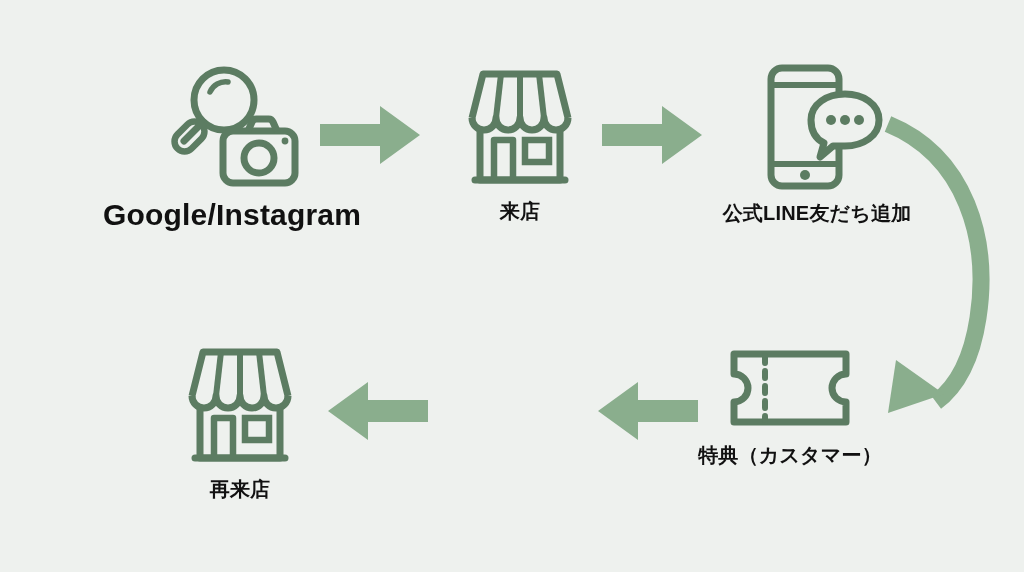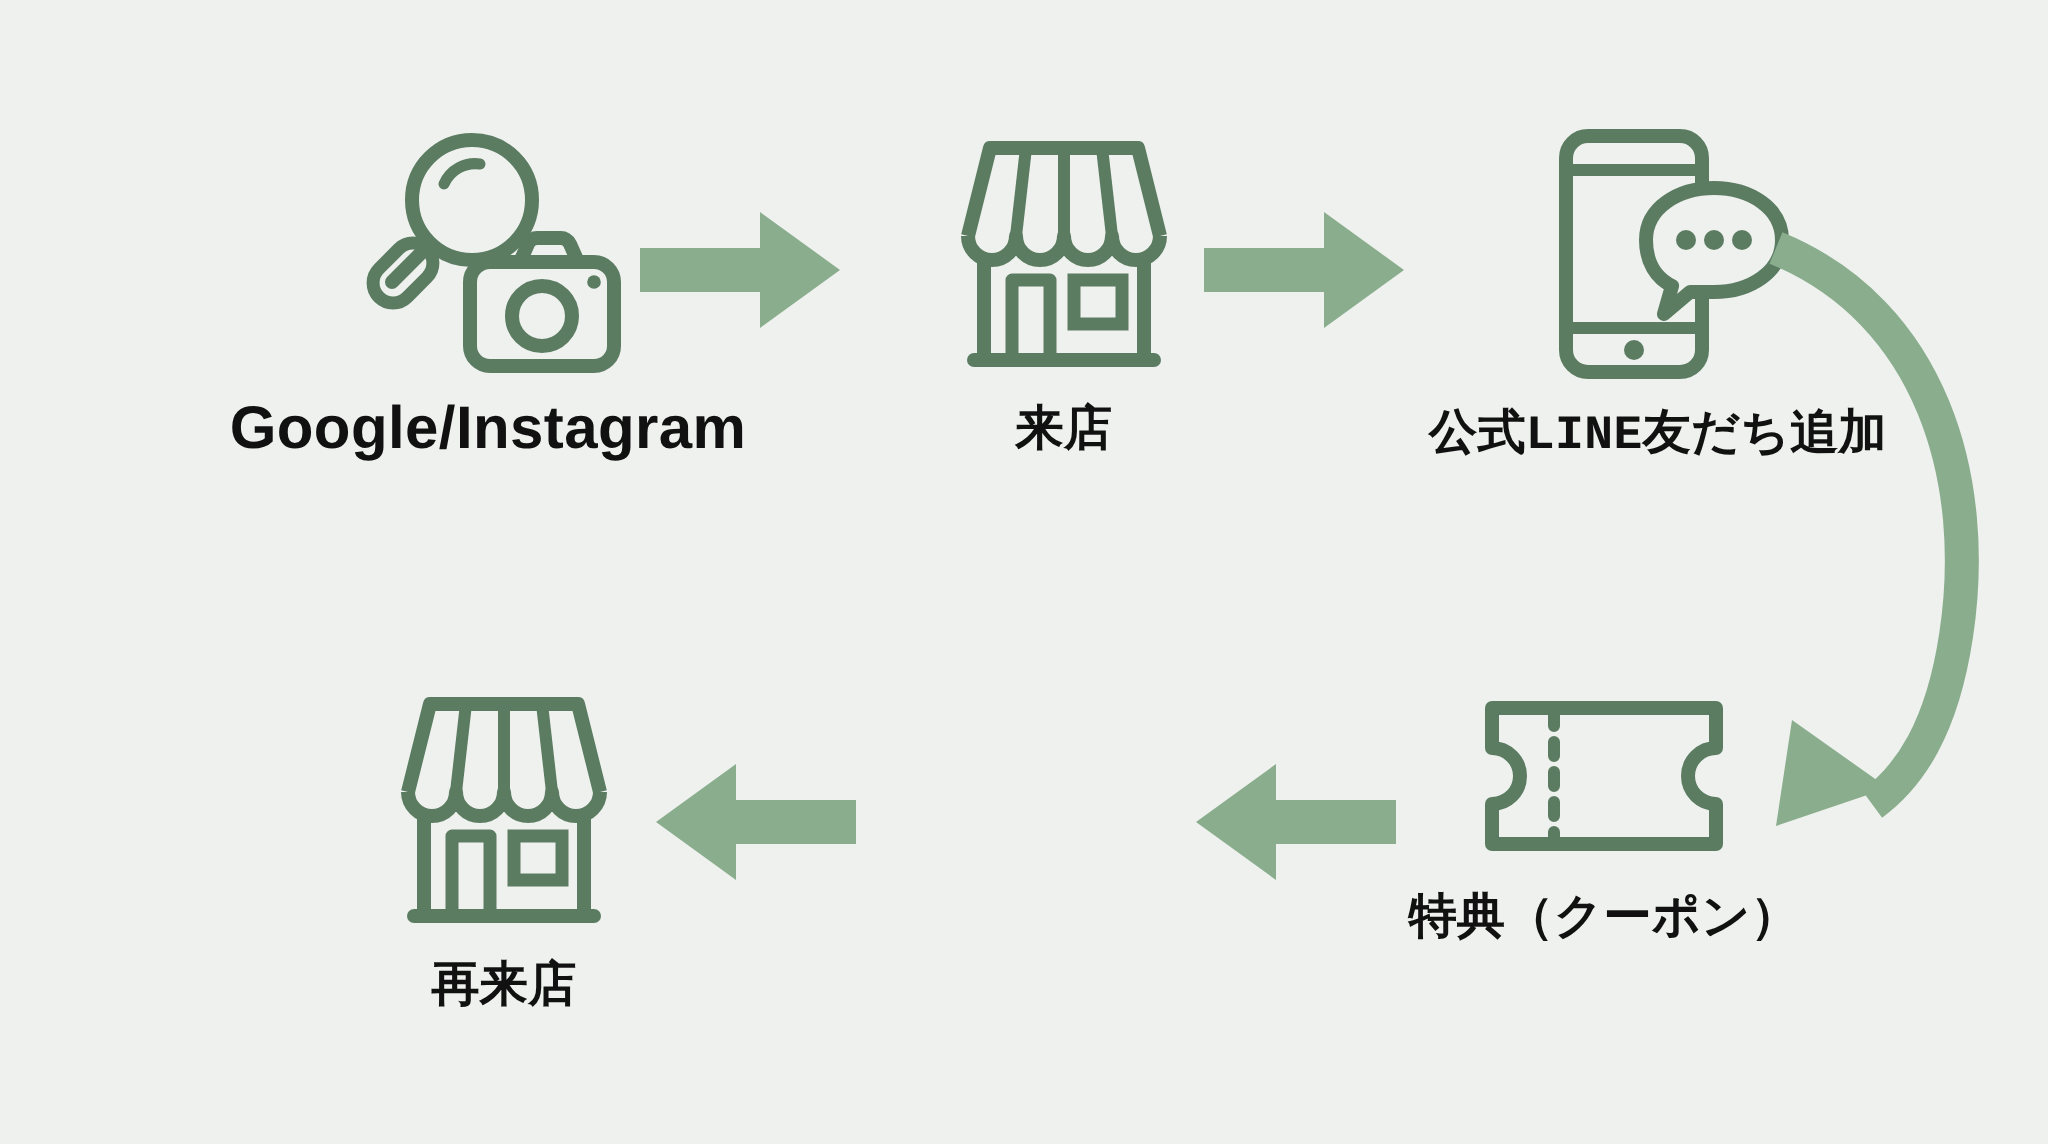--- a/index.html
+++ b/index.html
@@ -18,41 +18,40 @@
     width: 1024px;
     height: 572px;
     background: #eef1ee;
   }
   .node {
     position: absolute;
     display: flex;
     flex-direction: column;
     align-items: center;
     justify-content: flex-start;
-    margin-left: 12px;
   }
   .node .icon-wrap {
     display: block;
     line-height: 0;
   }
   .node .node-label {
     margin-top: 6px;
     color: #111111;
     font-weight: bold;
     white-space: nowrap;
     text-align: center;
     letter-spacing: 0.2px;
   }
   .lbl-lat {
     font-size: 30px;
     font-family: "Liberation Sans", "DejaVu Sans", sans-serif;
   }
   .lbl-jp {
-    font-size: 24px;
-    font-family: Liberation Mono, monospace;
+    font-size: 20px;
+    font-family: Liberation Sans, sans-serif;
   }
   .arrow {
     position: absolute;
     line-height: 0;
   }
   .curve {
     position: absolute;
     line-height: 0;
   }
 
@@ -143,21 +142,21 @@
     <span class="node-label lbl-jp">公式LINE友だち追加</span>
   </div>
 
   <div class="node" id="node-coupon">
     <span class="icon-wrap">
       <svg width="140" height="96" viewBox="0 0 140 96" fill="none" xmlns="http://www.w3.org/2000/svg">
         <path d="M14 14 H126 A0 0 0 0 1 126 14 V34 A14 14 0 0 0 126 62 V82 H14 V62 A14 14 0 0 0 14 34 Z" stroke="#5c7c62" stroke-width="7" stroke-linejoin="round" fill="none"></path>
         <path d="M45 16 L45 80" stroke="#5c7c62" stroke-width="6" stroke-dasharray="7 8" stroke-linecap="round"></path>
       </svg>
     </span>
-    <span class="node-label lbl-jp">特典（クーポン）</span>
+    <span class="node-label lbl-jp">特典（カスタマー）</span>
   </div>
 
 
   <div class="node" id="node-revisit">
     <span class="icon-wrap">
       <svg width="130" height="130" viewBox="0 0 130 130" fill="none" xmlns="http://www.w3.org/2000/svg">
         <path d="M17 56 L28 12 L102 12 L113 56" stroke="#5c7c62" stroke-width="7" stroke-linejoin="round" fill="none"></path>
         <path d="M17 56 A12 12 0 0 0 41 56 A12 12 0 0 0 65 56 A12 12 0 0 0 89 56 A12 12 0 0 0 113 56" stroke="#5c7c62" stroke-width="7" stroke-linejoin="round" fill="none"></path>
         <path d="M46 12 L41 56" stroke="#5c7c62" stroke-width="6" fill="none"></path>
         <path d="M65 12 L65 56" stroke="#5c7c62" stroke-width="6" fill="none"></path>

